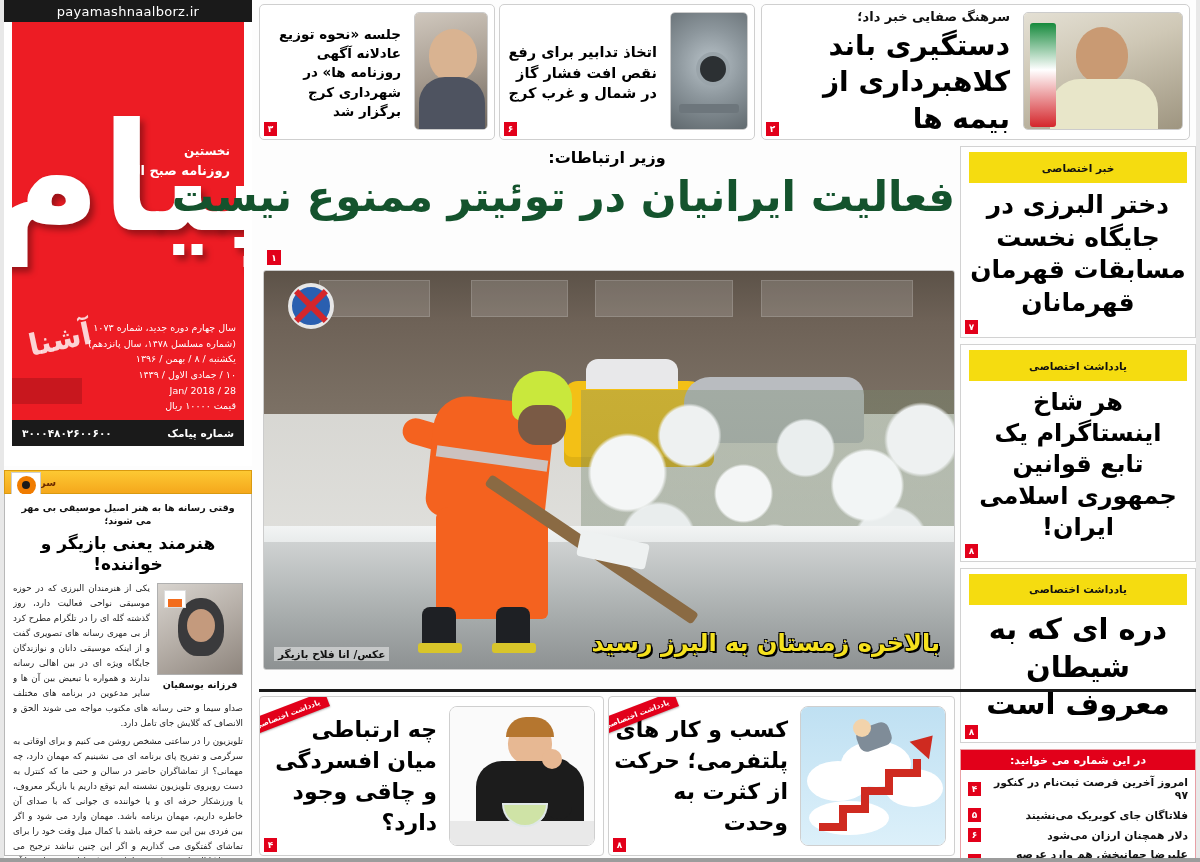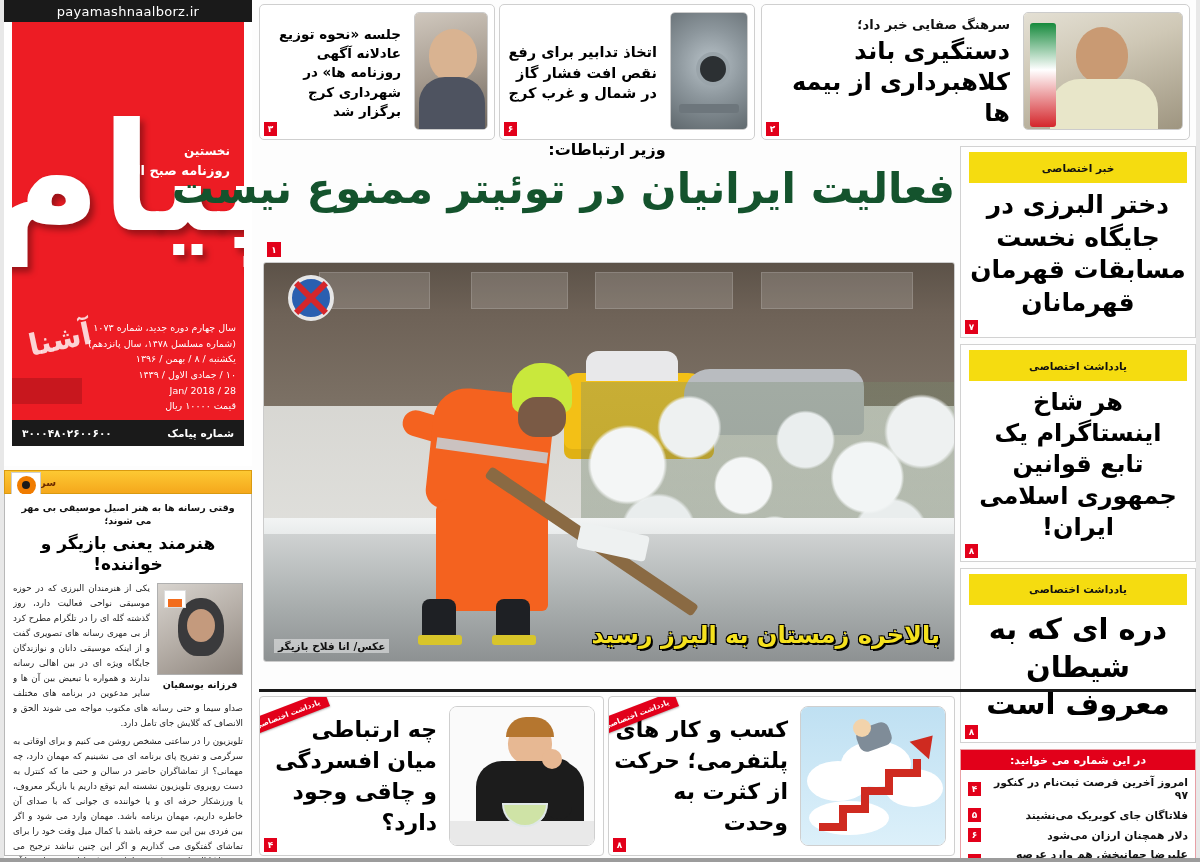--- a/index.html
+++ b/index.html
@@ -203,21 +203,21 @@
   #teaser-gas    { left: 499px; top: 4px; width: 256px; height: 136px; }
   #teaser-gas .teaser-pic { width: 78px; height: 118px; }
   #teaser-police { left: 761px; top: 4px; width: 429px; height: 136px; }
   #teaser-police .teaser-pic { width: 160px; height: 118px; }
 
   .teaser-title.small { font-size: 13.5px; }
   .police-kicker {
     font-size: 13px; font-weight: bold; text-align: right;
     color: #111; margin-bottom: 4px;
   }
-  .police-title { font-size: 24px; font-weight: bold; line-height: 1.3; text-align: right; }
+  .police-title { font-size: 28px; font-weight: bold; line-height: 1.3; text-align: right; }
 
   
   .pf-man {
     position:absolute; inset:0;
     background: linear-gradient(165deg,#cfc7bd 0%,#a79c90 50%,#6f675e 100%);
   }
   .pf-man::before{content:"";position:absolute;left:14px;top:16px;width:48px;height:52px;border-radius:50% 50% 45% 45%;background:#d9b391;}
   .pf-man::after{content:"";position:absolute;left:4px;top:64px;width:66px;height:54px;background:#4e5360;border-radius:26px 26px 0 0;}
   .pf-gas {
     position:absolute; inset:0;
@@ -228,21 +228,21 @@
   .pf-police {
     position:absolute; inset:0;
     background: linear-gradient(160deg,#e4e0d4 0%,#cfc8b6 40%,#9e9580 100%);
   }
   .pf-police::before{content:"";position:absolute;left:52px;top:14px;width:52px;height:56px;border-radius:50% 50% 46% 46%;background:#c99a73;}
   .pf-police::after{content:"";position:absolute;left:26px;top:66px;width:108px;height:52px;background:#e8e6c9;border-radius:30px 30px 0 0;}
   .flag-strip{position:absolute;left:6px;top:10px;width:26px;height:104px;background:linear-gradient(180deg,#168a3c 0%,#fff 45%,#d4262b 100%);border-radius:3px;}
 
   
   .lead {
-    position: absolute; left: 259px; top: 138px;
+    position: absolute; left: 259px; top: 146px;
     width: 696px; height: 540px;
   }
   .lead-kicker {
     font-size: 16px; font-weight: bold; text-align: center;
     color: #000; padding-top: 2px;
   }
   .lead-title {
     font-size: 42px; font-weight: bold; letter-spacing: -1px;
     text-align: center; color: #14532d; line-height: 1.16;
     margin-top: 6px; white-space: nowrap;

